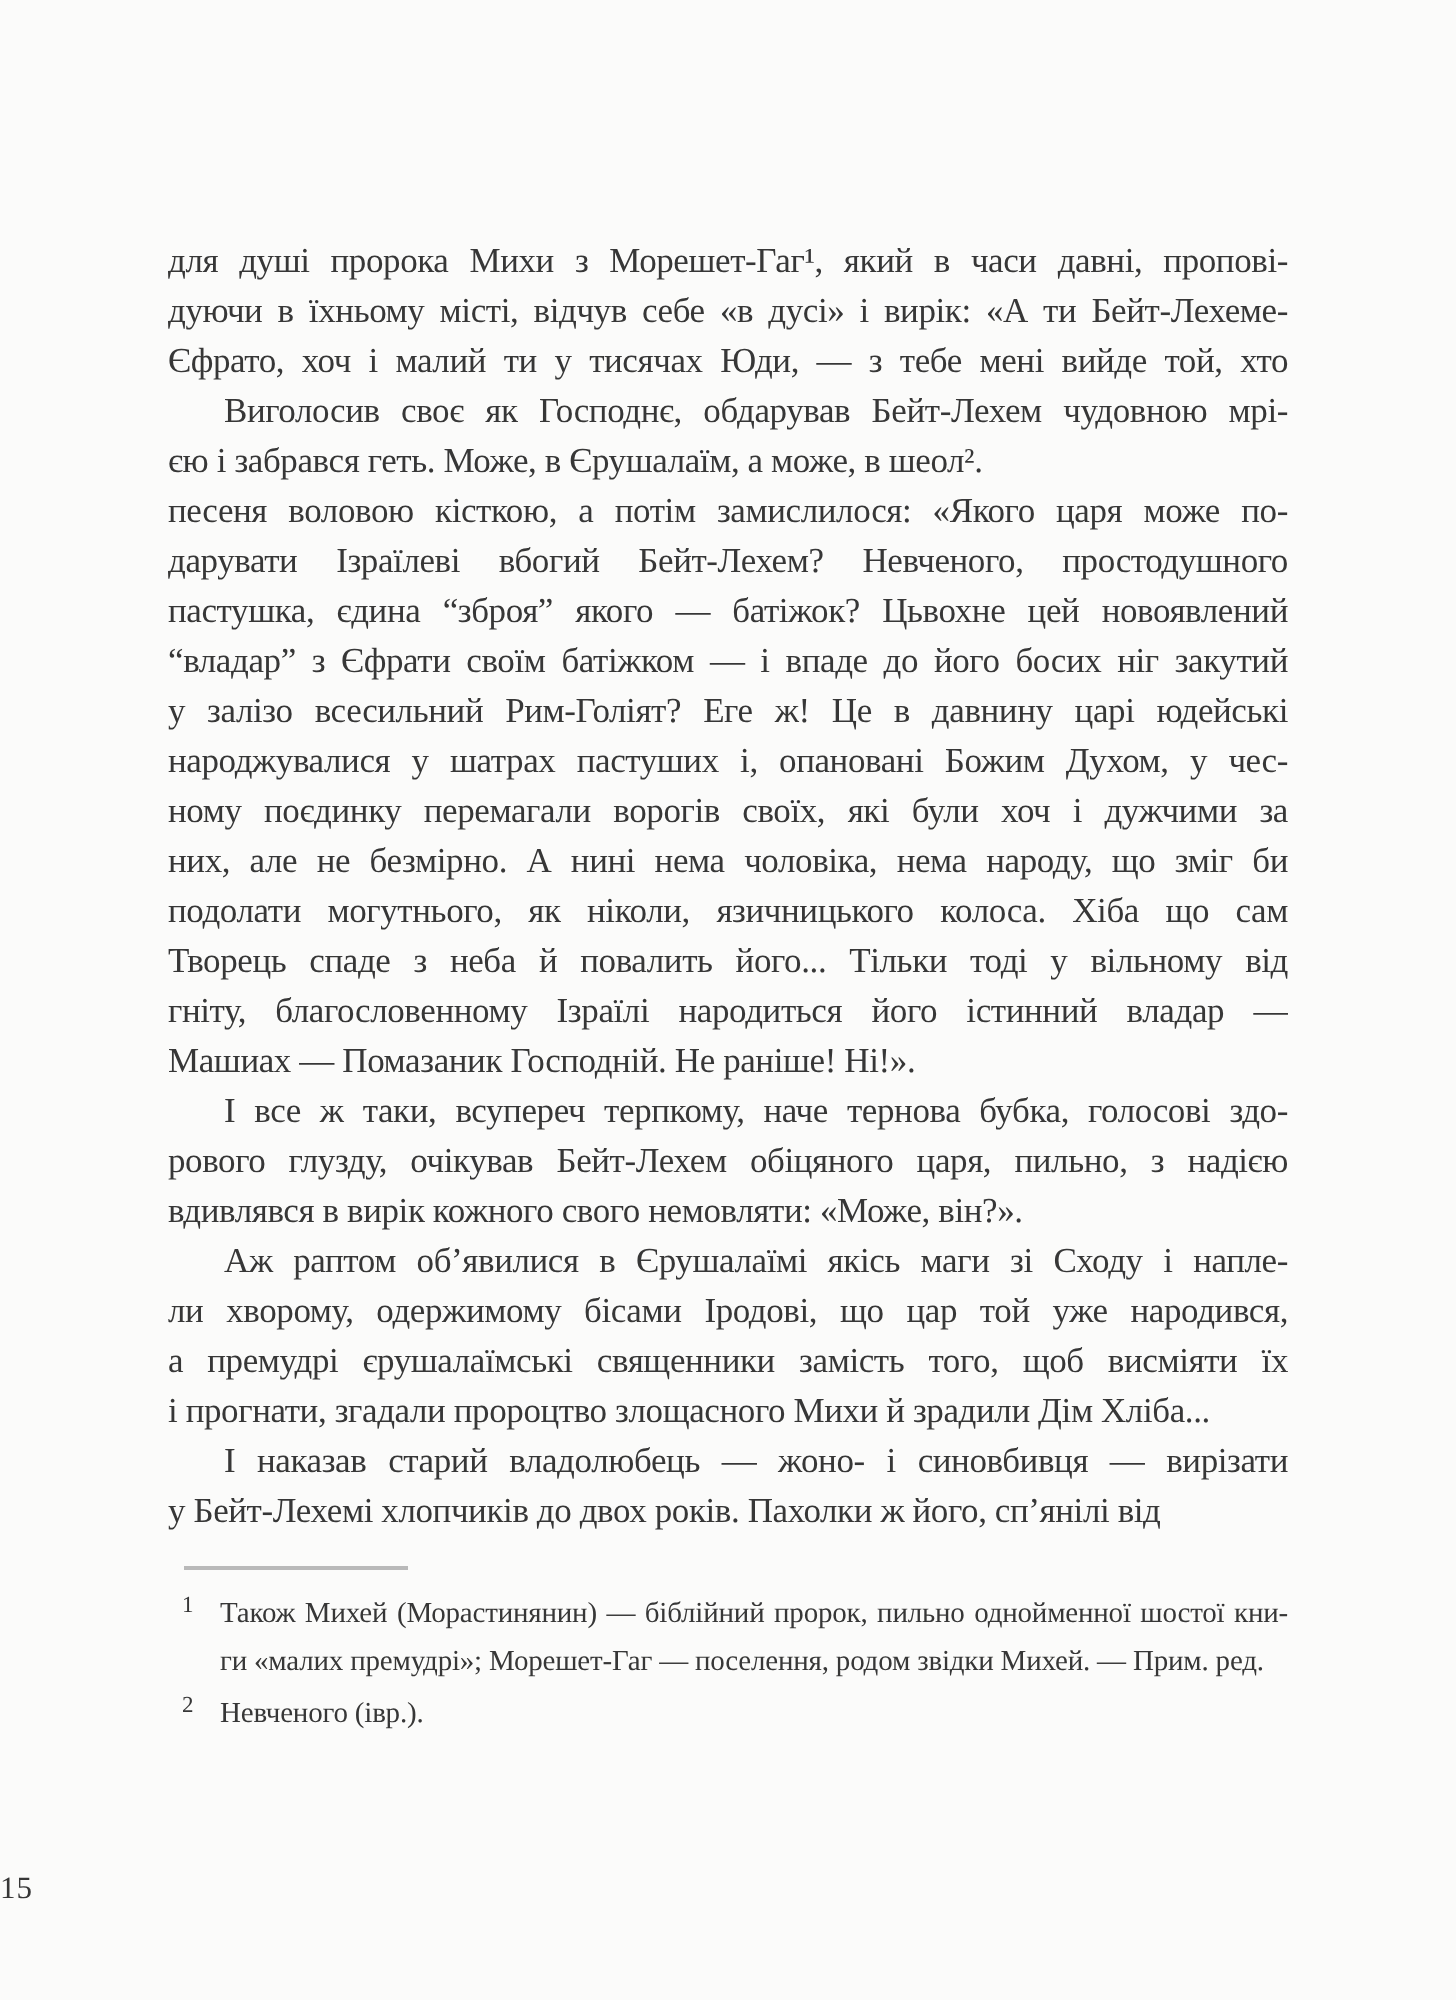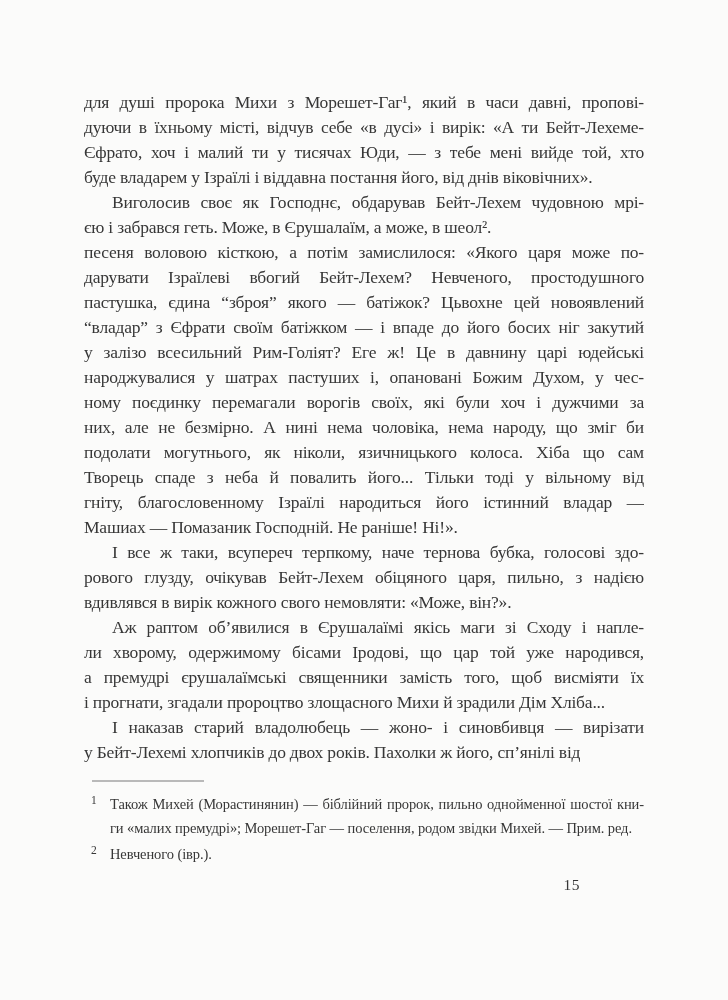--- a/index.html
+++ b/index.html
@@ -14,20 +14,21 @@
   .page {
     position: relative;
     width: 728px;
     height: 1000px;
     box-sizing: border-box;
     padding: 90px 84px 0 84px;
   }
   .text-block {
     width: 560px;
     overflow: hidden;
+    margin-top: 28px;
   }
   .line {
     font-size: 17.5px;
     line-height: 25px;
     height: 25px;
     color: var(--text, #373737);
     letter-spacing: -0.2px;
     white-space: nowrap;
     text-align: justify;
     text-align-last: justify;
@@ -56,38 +57,37 @@
   }
   .footnote .line {
     font-size: 14.5px;
     line-height: 23.5px;
     height: 23.5px;
     letter-spacing: -0.1px;
   }
   .it { }
   .page-number {
     position: absolute;
-    top: 876px;
+    top: 936px;
     left: 0;
     width: 580px;
-    text-align: right;
+    text-align: left;
     font-size: 15.5px;
     letter-spacing: 0.5px;
     color: var(--text, #373737);
   }
 </style>
 </head>
 <body>
 
 <div class="page">
   <div class="text-block">
       <div class="line">для душі пророка Михи з Морешет-Гаг¹, який в часи давні, пропові-</div>
       <div class="line">дуючи в їхньому місті, відчув себе «в дусі» і вирік: «А ти Бейт-Лехеме-</div>
       <div class="line">Єфрато, хоч і малий ти у тисячах Юди, — з тебе мені вийде той, хто</div>
-      <div class="line last">буде владарем у Ізраїлі і віддавна постання його, від днів віковічних».</div>
       <div class="line indent">Виголосив своє як Господнє, обдарував Бейт-Лехем чудовною мрі-</div>
       <div class="line last">єю і забрався геть. Може, в Єрушалаїм, а може, в шеол².</div>
       <div class="line">песеня воловою кісткою, а потім замислилося: «Якого царя може по-</div>
       <div class="line">дарувати Ізраїлеві вбогий Бейт-Лехем? Невченого, простодушного</div>
       <div class="line">пастушка, єдина “зброя” якого — батіжок? Цьвохне цей новоявлений</div>
       <div class="line">“владар” з Єфрати своїм батіжком — і впаде до його босих ніг закутий</div>
       <div class="line">у залізо всесильний Рим-Голіят? Еге ж! Це в давнину царі юдейські</div>
       <div class="line">народжувалися у шатрах пастуших і, опановані Божим Духом, у чес-</div>
       <div class="line">ному поєдинку перемагали ворогів своїх, які були хоч і дужчими за</div>
       <div class="line">них, але не безмірно. А нині нема чоловіка, нема народу, що зміг би</div>

